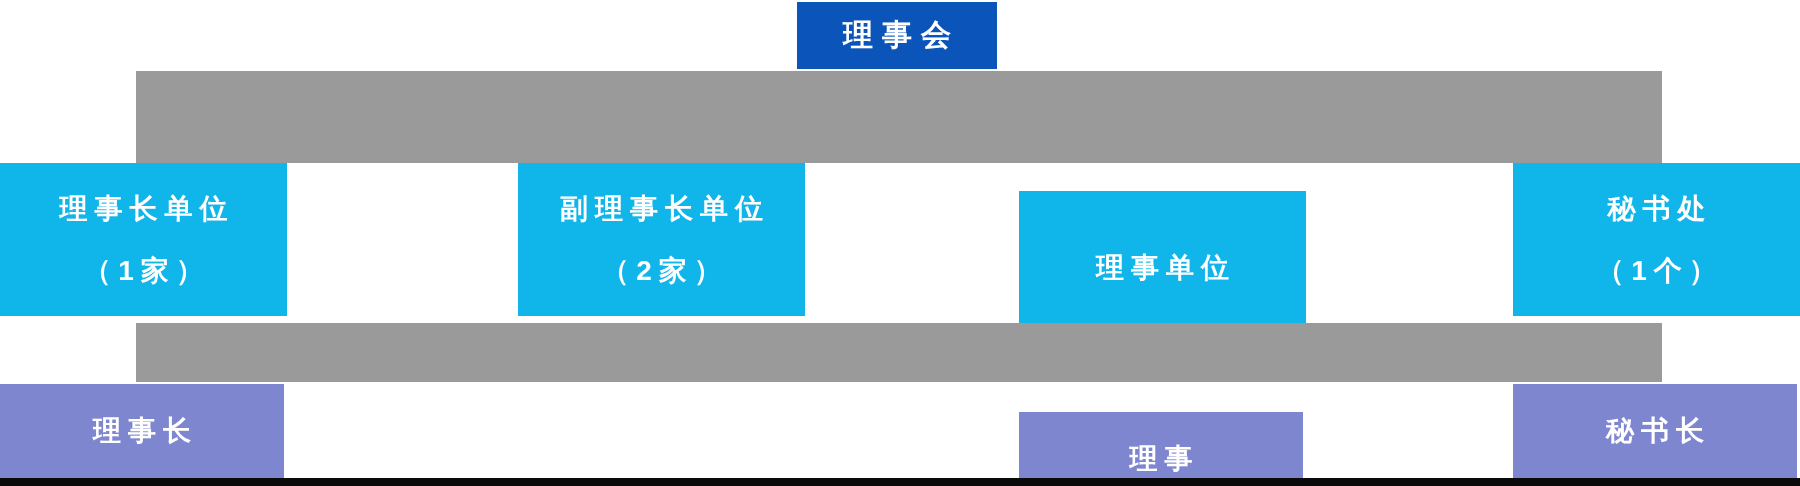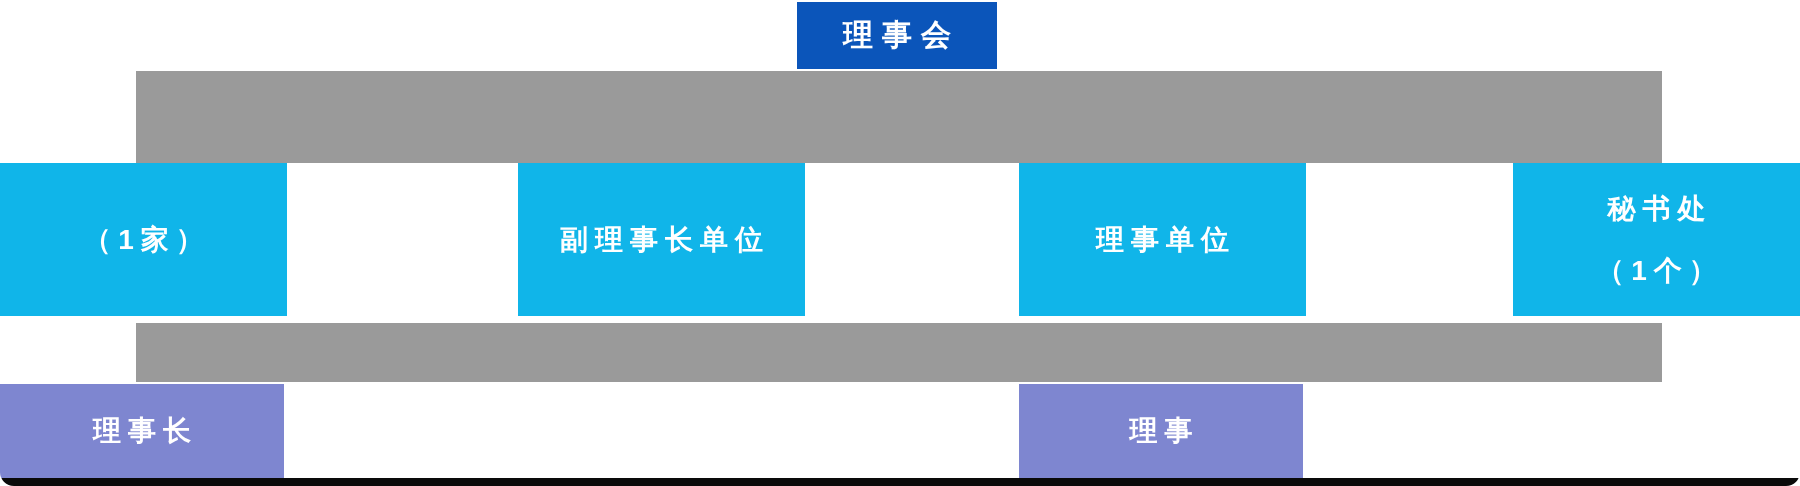--- a/index.html
+++ b/index.html
@@ -7,21 +7,20 @@
     padding: 0;
     background: #ffffff;
     font-family: "Liberation Sans", "DejaVu Sans", sans-serif;
   }
   .canvas {
     position: relative;
     width: 1800px;
     height: 486px;
     background: #ffffff;
     overflow: hidden;
-    border-radius: 14px;
   }
   .box {
     position: absolute;
     display: flex;
     flex-direction: column;
     align-items: center;
     justify-content: center;
     color: #ffffff;
     font-weight: bold;
     text-align: center;
@@ -60,21 +59,21 @@
     top: 384px;
     height: 94px;
     width: 284px;
     background: #7E86D0;
     font-size: 28px;
     letter-spacing: 7px;
     text-indent: 7px;
   }
   .pos-1 { left: 0px; }
   .pos-2 { left: 491px; margin-left: 27px; }
-  .pos-3 { left: 1019px; }
+  .pos-3 { left: 1019px; margin-top: 28px; }
   .pos-4 { left: 1513px; }
   .bottom-rule {
     position: absolute;
     left: 0; top: 478px;
     width: 1800px; height: 8px;
     background: #0A0A0A;
   }
   .line { display: block; }
 </style>
 </head>
@@ -82,37 +81,42 @@
 
 <div class="canvas">
 
   <div class="box root-box">
     <span class="line">理事会</span>
   </div>
 
   <div class="connector connector-top"></div>
 
   <div class="box unit-box pos-1">
+    <span class="line">理事长单位</span>
     <span class="line">（1家）</span>
   </div>
   <div class="box unit-box pos-2">
     <span class="line">副理事长单位</span>
+    <span class="line">（2家）</span>
   </div>
   <div class="box unit-box pos-3">
     <span class="line">理事单位</span>
   </div>
   <div class="box unit-box pos-4">
     <span class="line">秘书处</span>
     <span class="line">（1个）</span>
   </div>
 
   <div class="connector connector-bottom"></div>
 
   <div class="box officer-box pos-1">
     <span class="line">理事长</span>
   </div>
   <div class="box officer-box pos-3">
     <span class="line">理事</span>
   </div>
+  <div class="box officer-box pos-4">
+    <span class="line">秘书长</span>
+  </div>
 
   <div class="bottom-rule"></div>
 
 </div>
 
 </body></html>

